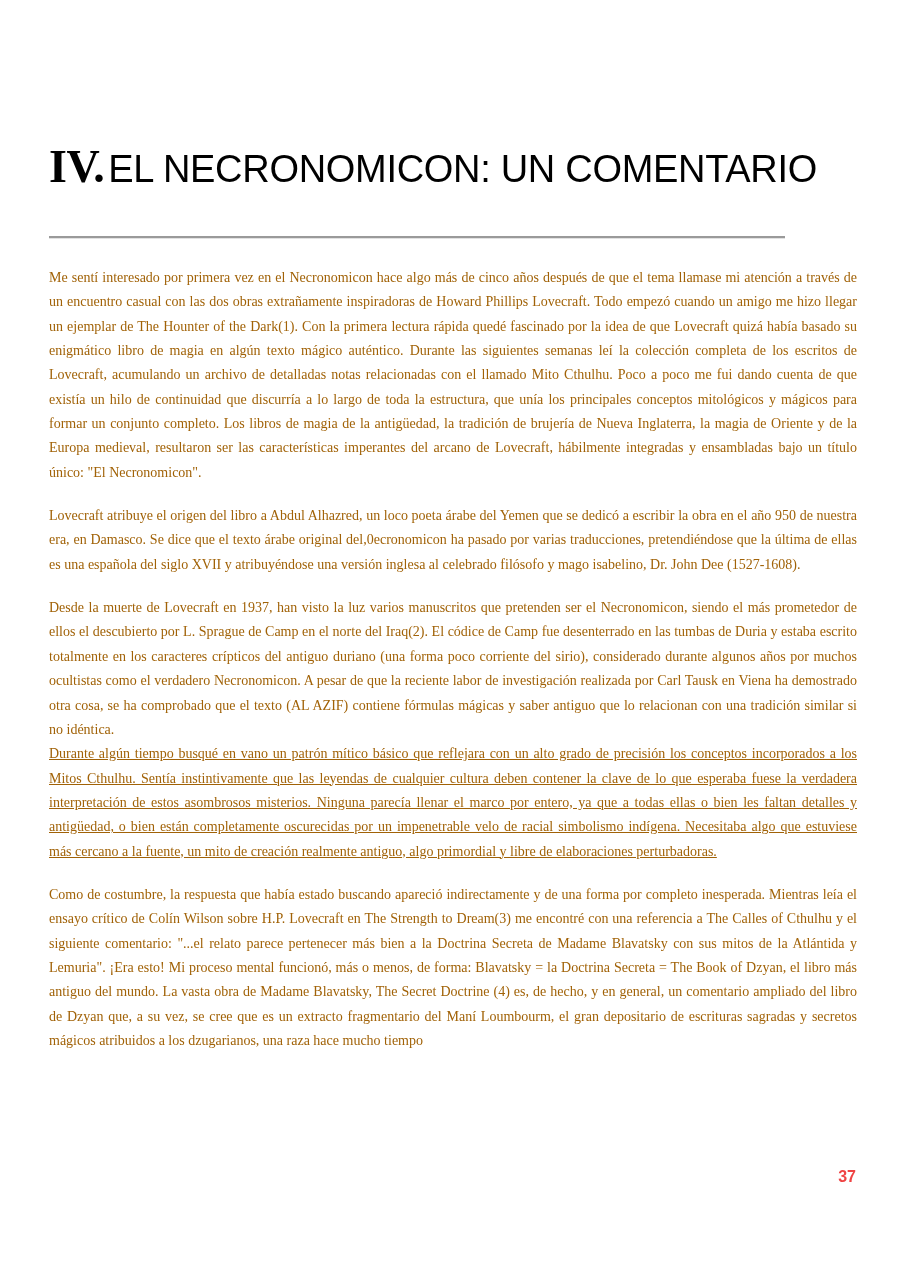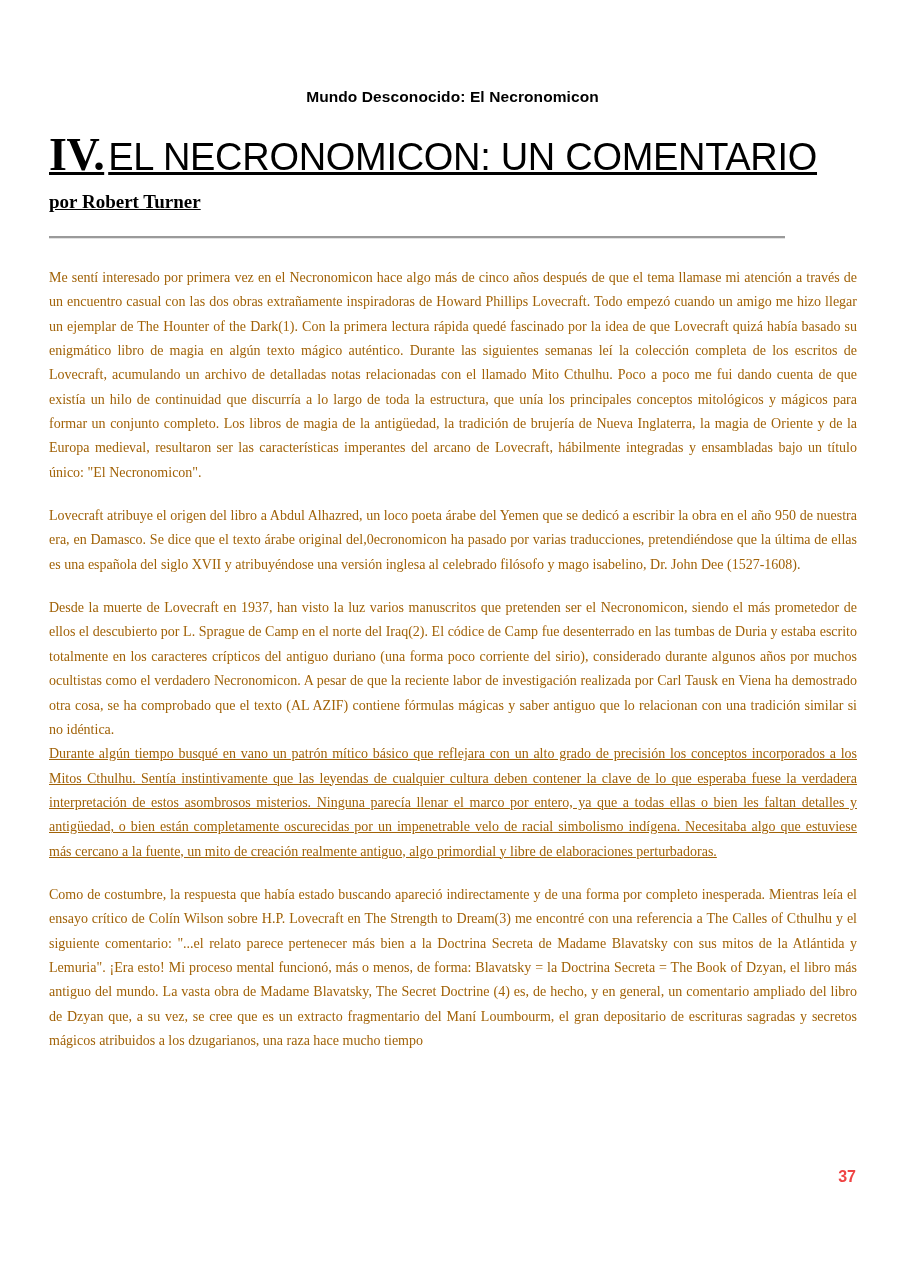--- a/index.html
+++ b/index.html
@@ -31,24 +31,23 @@
     font-family: "Liberation Sans", sans-serif;
     font-weight: bold;
     font-size: 15.5px;
     letter-spacing: 0.1px;
     color: #000;
   }
 
   
   .title-block {
     position: absolute;
-    top: 132px;
+    top: 144px;
     left: 49px;
     width: 808px;
-    text-decoration: underline;
   }
   .chapter-title {
     margin: 0;
     line-height: 1.02;
     white-space: nowrap;
   }
   .chapter-num {
     font-family: "Liberation Serif", serif;
     font-weight: bold;
     font-size: 46px;
@@ -114,27 +113,25 @@
     font-weight: bold;
     font-size: 16px;
     color: #ef4444;
   }
 </style>
 </head>
 <body>
 
 <div class="page">
 
-  <div class="running-header">Mundo Desconocido: El Necronomicon</div>
 
   <div class="title-block">
     <h1 class="chapter-title">
       <span class="chapter-num">IV.</span><span class="chapter-name">EL NECRONOMICON: UN COMENTARIO</span>
     </h1>
-    <p class="byline">por Robert Turner</p>
   </div>
 
   <hr class="divider">
 
   <div class="body-col">
     <p class="gap">Me sentí interesado por primera vez en el Necronomicon hace algo más de cinco años después de que el tema llamase mi atención a través de un encuentro casual con las dos obras extrañamente inspiradoras de Howard Phillips Lovecraft. Todo empezó cuando un amigo me hizo llegar un ejemplar de The Hounter of the Dark(1). Con la primera lectura rápida quedé fascinado por la idea de que Lovecraft quizá había basado su enigmático libro de magia en algún texto mágico auténtico. Durante las siguientes semanas leí la colección completa de los escritos de Lovecraft, acumulando un archivo de detalladas notas relacionadas con el llamado Mito Cthulhu. Poco a poco me fui dando cuenta de que existía un hilo de continuidad que discurría a lo largo de toda la estructura, que unía los principales conceptos mitológicos y mágicos para formar un conjunto completo. Los libros de magia de la antigüedad, la tradición de brujería de Nueva Inglaterra, la magia de Oriente y de la Europa medieval, resultaron ser las características imperantes del arcano de Lovecraft, hábilmente integradas y ensambladas bajo un título único: "El Necronomicon".</p>
     <p class="gap">Lovecraft atribuye el origen del libro a Abdul Alhazred, un loco poeta árabe del Yemen que se dedicó a escribir la obra en el año 950 de nuestra era, en Damasco. Se dice que el texto árabe original del,0ecronomicon ha pasado por varias traducciones, pretendiéndose que la última de ellas es una española del siglo XVII y atribuyéndose una versión inglesa al celebrado filósofo y mago isabelino, Dr. John Dee (1527-1608).</p>
     <p class="gap">Desde la muerte de Lovecraft en 1937, han visto la luz varios manuscritos que pretenden ser el Necronomicon, siendo el más prometedor de ellos el descubierto por L. Sprague de Camp en el norte del Iraq(2). El códice de Camp fue desenterrado en las tumbas de Duria y estaba escrito totalmente en los caracteres crípticos del antiguo duriano (una forma poco corriente del sirio), considerado durante algunos años por muchos ocultistas como el verdadero Necronomicon. A pesar de que la reciente labor de investigación realizada por Carl Tausk en Viena ha demostrado otra cosa, se ha comprobado que el texto (AL AZIF) contiene fórmulas mágicas y saber antiguo que lo relacionan con una tradición similar si no idéntica.</p>
     <p class="nogap">Durante algún tiempo busqué en vano un patrón mítico básico que reflejara con un alto grado de precisión los conceptos incorporados a los Mitos Cthulhu. Sentía instintivamente que las leyendas de cualquier cultura deben contener la clave de lo que esperaba fuese la verdadera interpretación de estos asombrosos misterios. Ninguna parecía llenar el marco por entero, ya que a todas ellas o bien les faltan detalles y antigüedad, o bien están completamente oscurecidas por un impenetrable velo de racial simbolismo indígena. Necesitaba algo que estuviese más cercano a la fuente, un mito de creación realmente antiguo, algo primordial y libre de elaboraciones perturbadoras.</p>
     <p class="gap">Como de costumbre, la respuesta que había estado buscando apareció indirectamente y de una forma por completo inesperada. Mientras leía el ensayo crítico de Colín Wilson sobre H.P. Lovecraft en The Strength to Dream(3) me encontré con una referencia a The Calles of Cthulhu y el siguiente comentario: "...el relato parece pertenecer más bien a la Doctrina Secreta de Madame Blavatsky con sus mitos de la Atlántida y Lemuria". ¡Era esto! Mi proceso mental funcionó, más o menos, de forma: Blavatsky = la Doctrina Secreta = The Book of Dzyan, el libro más antiguo del mundo. La vasta obra de Madame Blavatsky, The Secret Doctrine (4) es, de hecho, y en general, un comentario ampliado del libro de Dzyan que, a su vez, se cree que es un extracto fragmentario del Maní Loumbourm, el gran depositario de escrituras sagradas y secretos mágicos atribuidos a los dzugarianos, una raza hace mucho tiempo</p>

